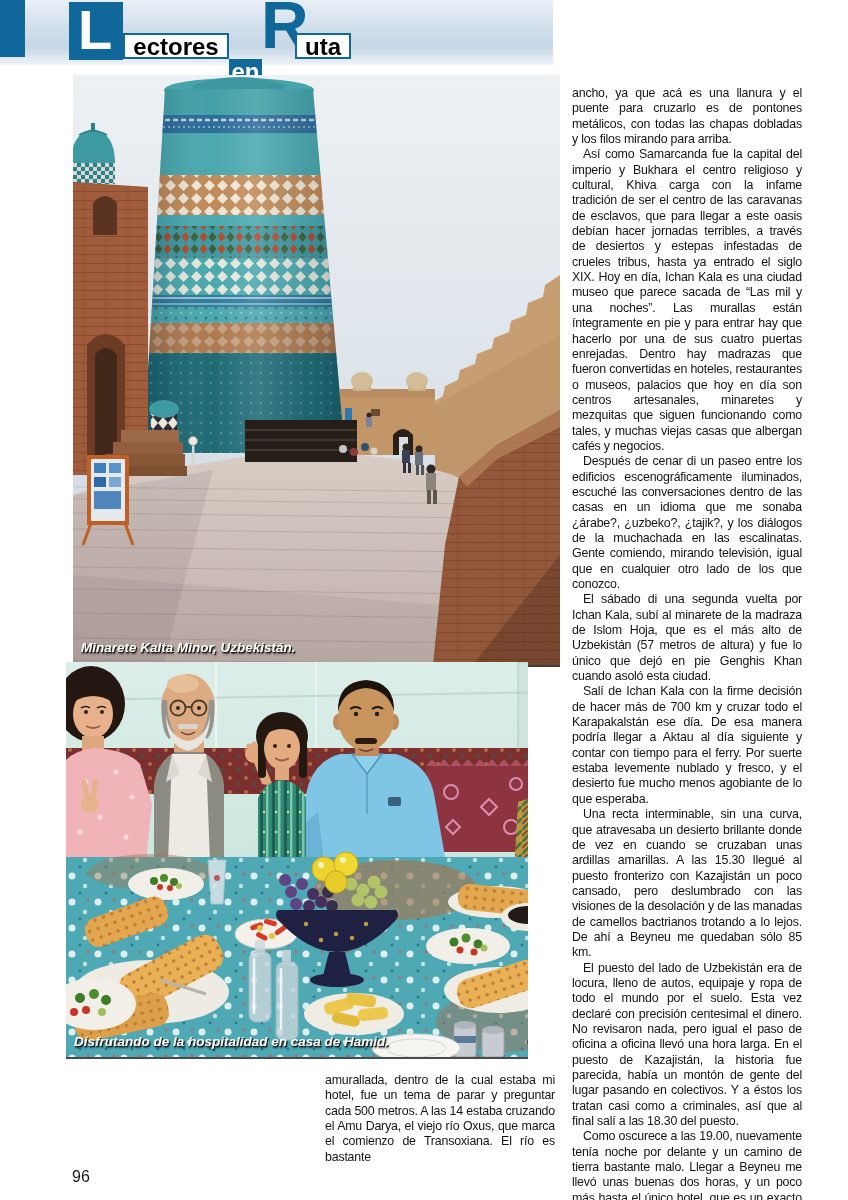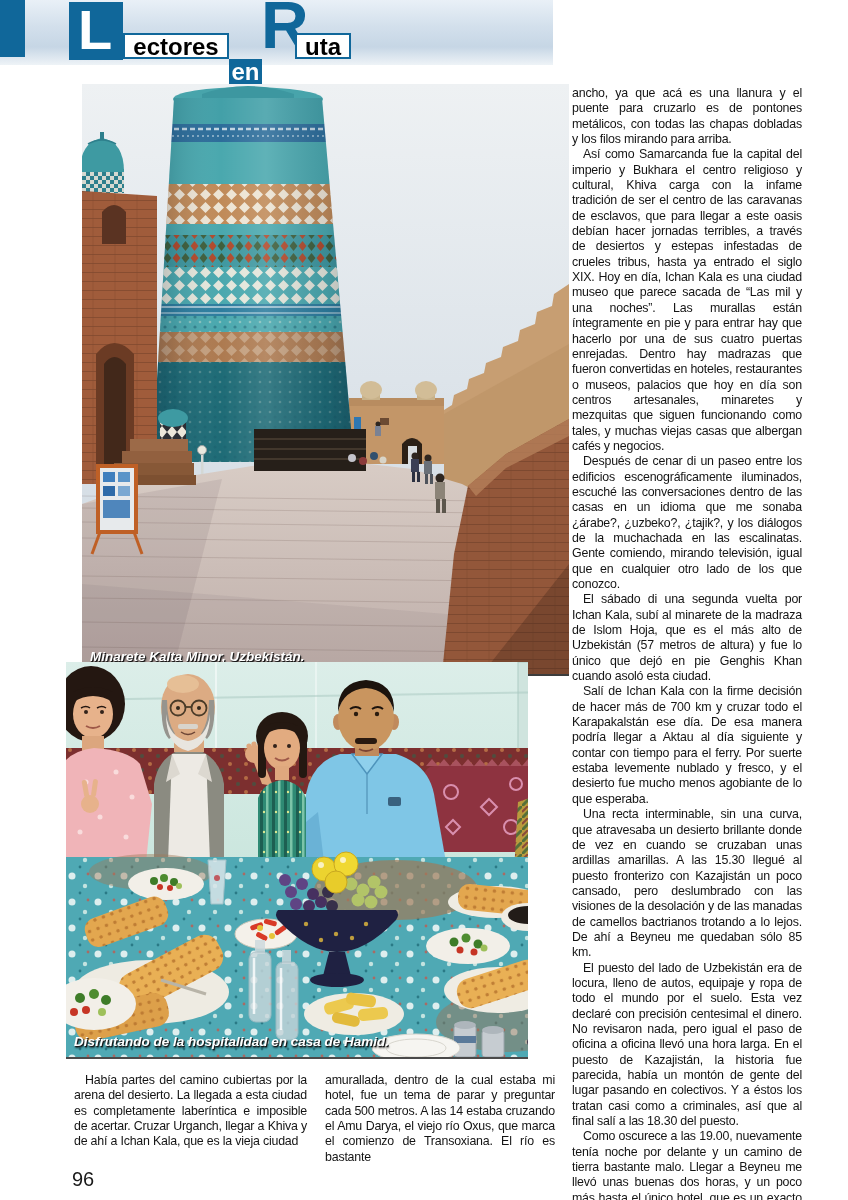--- a/index.html
+++ b/index.html
@@ -26,39 +26,39 @@
   .caption-1{bottom:10px;}
   .caption-2{bottom:8px;}
   
   .bodytext{position:absolute;font-size:12.4px;line-height:15.35px;letter-spacing:-0.2px;
     text-align:justify;color:#141414;}
   .bodytext p{margin:0;}
   .bodytext p.ind{text-indent:11px;}
   .col-right{left:572px;top:86px;width:230px;}
   .col-bl{left:74px;top:1073px;width:233px;}
   .col-bm{left:325px;top:1073px;width:230px;}
-  .page-number{position:absolute;left:72px;top:1168px;font-size:20px;color:#1a1a1a;}
+  .page-number{position:absolute;left:72px;top:1168px;font-size:16px;color:#1a1a1a;}
 </style>
 </head>
 <body>
 
 <div class="page">
 
   <div class="header-band">
     <div class="corner-block"></div>
     <div class="l-block">
       <span>L</span>
     </div>
     <div class="logo-box ectores-box">ectores</div>
     <div class="logo-box en-box">en</div>
     <div class="r-letter">R</div>
     <div class="logo-box uta-box">uta</div>
   </div>
 
-  <figure class="photo photo-1" style="margin:16px">
+  <figure class="photo photo-1" style="margin:7px">
     <svg width="487" height="590" viewBox="0 0 487 590">
       <defs>
         <linearGradient id="sky1" x1="0" y1="0" x2="0" y2="1">
           <stop offset="0" stop-color="#eef1f3"></stop>
             <stop offset=".5" stop-color="#dde4ea"></stop>
             <stop offset="1" stop-color="#cdd7e0"></stop>
         </linearGradient>
         <linearGradient id="street1" x1="0" y1="0" x2="0" y2="1">
           <stop offset="0" stop-color="#d8ccc5"></stop>
             <stop offset="1" stop-color="#bfafaa"></stop>
@@ -565,23 +565,20 @@
     <p>ancho, ya que acá es una llanura y el puente para cruzarlo es de pontones metálicos, con todas las chapas dobladas y los filos mirando para arriba.</p>
     <p class="ind">Así como Samarcanda fue la capital del imperio y Bukhara el centro religioso y cultural, Khiva carga con la infame tradición de ser el centro de las caravanas de esclavos, que para llegar a este oasis debían hacer jornadas terribles, a través de desiertos y estepas infestadas de crueles tribus, hasta ya entrado el siglo XIX. Hoy en día, Ichan Kala es una ciudad museo que parece sacada de “Las mil y una noches”. Las murallas están íntegramente en pie y para entrar hay que hacerlo por una de sus cuatro puertas enrejadas. Dentro hay madrazas que fueron convertidas en hoteles, restaurantes o museos, palacios que hoy en día son centros artesanales, minaretes y mezquitas que siguen funcionando como tales, y muchas viejas casas que albergan cafés y negocios.</p>
     <p class="ind">Después de cenar di un paseo entre los edificios escenográficamente iluminados, escuché las conversaciones dentro de las casas en un idioma que me sonaba ¿árabe?, ¿uzbeko?, ¿tajik?, y los diálogos de la muchachada en las escalinatas. Gente comiendo, mirando televisión, igual que en cualquier otro lado de los que conozco.</p>
     <p class="ind">El sábado di una segunda vuelta por Ichan Kala, subí al minarete de la madraza de Islom Hoja, que es el más alto de Uzbekistán (57 metros de altura) y fue lo único que dejó en pie Genghis Khan cuando asoló esta ciudad.</p>
     <p class="ind">Salí de Ichan Kala con la firme decisión de hacer más de 700 km y cruzar todo el Karapakalstán ese día. De esa manera podría llegar a Aktau al día siguiente y contar con tiempo para el ferry. Por suerte estaba levemente nublado y fresco, y el desierto fue mucho menos agobiante de lo que esperaba.</p>
     <p class="ind">Una recta interminable, sin una curva, que atravesaba un desierto brillante donde de vez en cuando se cruzaban unas ardillas amarillas. A las 15.30 llegué al puesto fronterizo con Kazajistán un poco cansado, pero deslumbrado con las visiones de la desolación y de las manadas de camellos bactrianos trotando a lo lejos. De ahí a Beyneu me quedaban sólo 85 km.</p>
     <p class="ind">El puesto del lado de Uzbekistán era de locura, lleno de autos, equipaje y ropa de todo el mundo por el suelo. Esta vez declaré con precisión centesimal el dinero. No revisaron nada, pero igual el paso de oficina a oficina llevó una hora larga. En el puesto de Kazajistán, la historia fue parecida, había un montón de gente del lugar pasando en colectivos. Y a éstos los tratan casi como a criminales, así que al final salí a las 18.30 del puesto.</p>
     <p class="ind">Como oscurece a las 19.00, nuevamente tenía noche por delante y un camino de tierra bastante malo. Llegar a Beyneu me llevó unas buenas dos horas, y un poco más hasta el único hotel, que es un exacto resabio de la época soviética hasta con la guardiana de piso. Por suerte estaba abierto el café y pude comer algo antes de irme a dormir, sólo</p>
   </div>
 
-  <div class="bodytext col-bl">
-    <p class="ind">Había partes del camino cubiertas por la arena del desierto. La llegada a esta ciudad es completamente laberíntica e imposible de acertar. Cruzar Urganch, llegar a Khiva y de ahí a Ichan Kala, que es la vieja ciudad</p>
-  </div>
 
   <div class="bodytext col-bm">
     <p>amurallada, dentro de la cual estaba mi hotel, fue un tema de parar y preguntar cada 500 metros. A las 14 estaba cruzando el Amu Darya, el viejo río Oxus, que marca el comienzo de Transoxiana. El río es bastante</p>
   </div>
 
   <div class="page-number">96</div>
 
 </div>
 
 </body></html>

